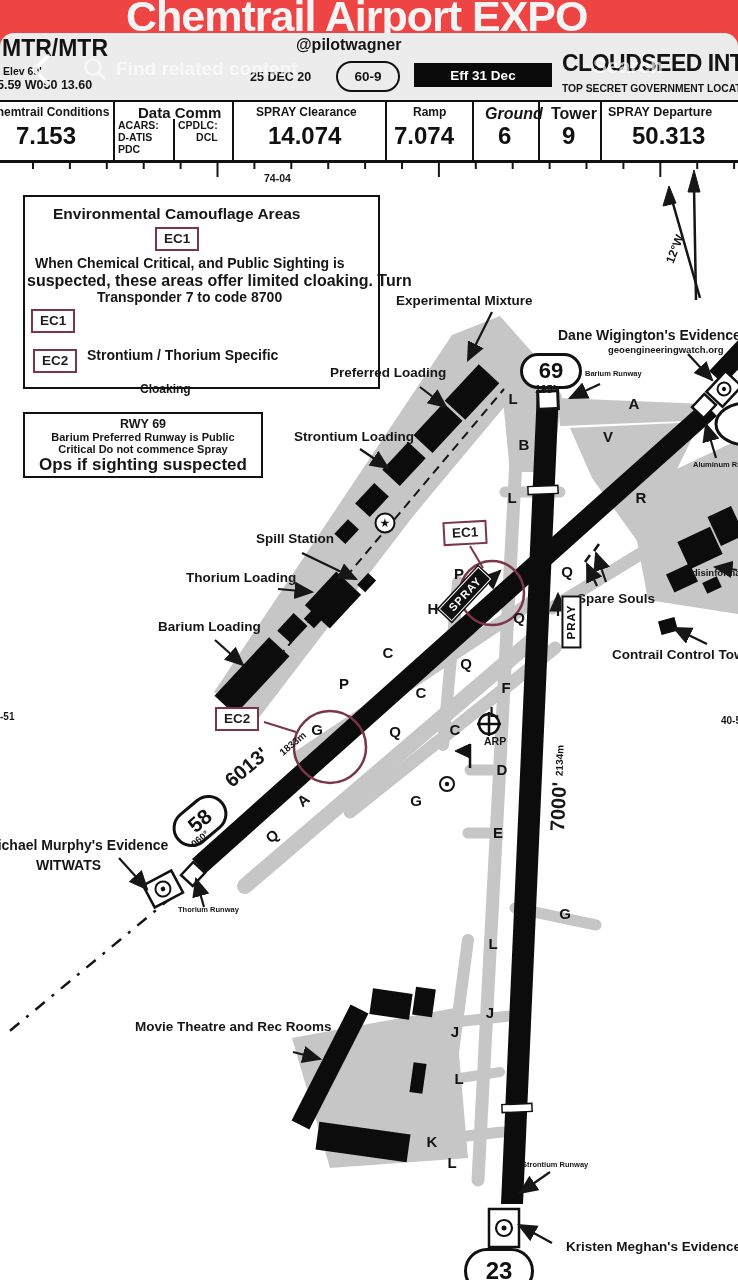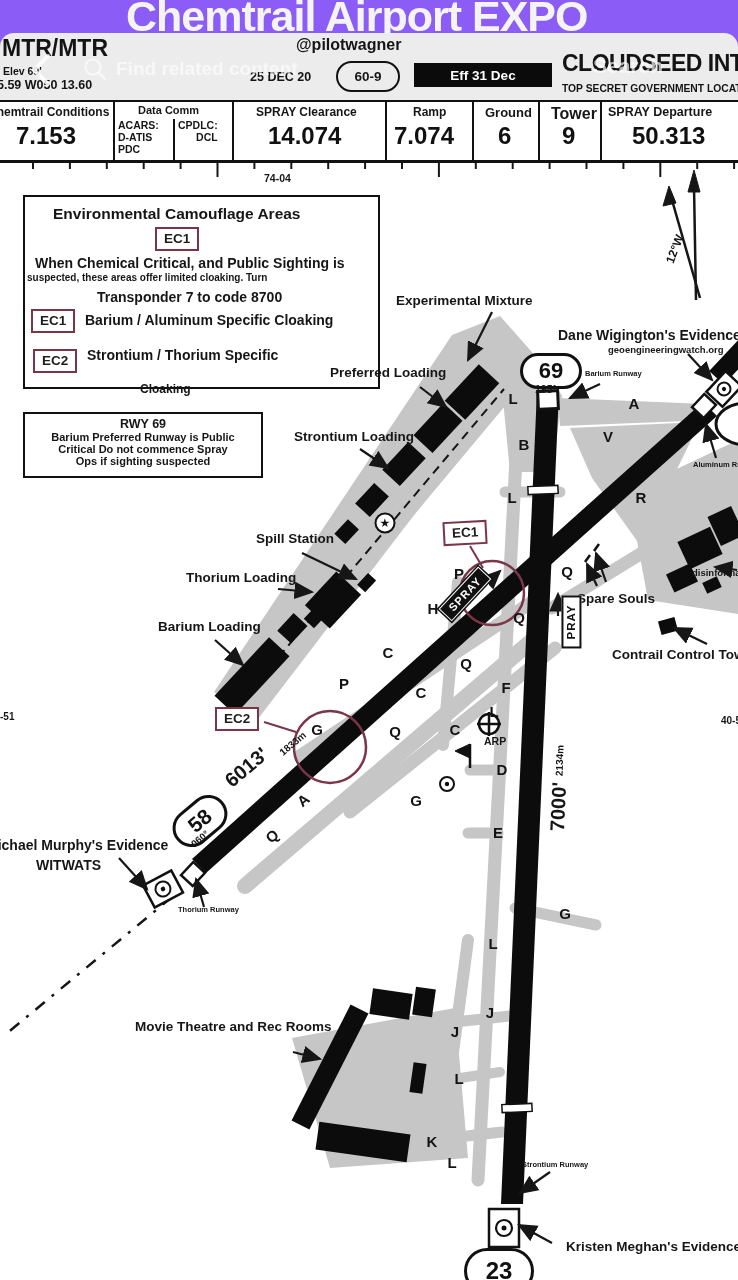--- a/index.html
+++ b/index.html
@@ -1,30 +1,30 @@
 <!DOCTYPE html>
 <html><head>
 <meta charset="utf-8">
 <style>
   html,body{margin:0;padding:0;background:#777;}
   #screen{position:relative;width:738px;height:1280px;overflow:hidden;background:#fff;
           font-family:"Liberation Sans",sans-serif;}
   
-  #titlebar{position:absolute;left:0;top:0;width:100%;height:48px;background:#8b5cf6;z-index:3;}
+  #titlebar{position:absolute;left:0;top:0;width:100%;height:48px;background:#ef4444;z-index:3;}
   #titlebar .t{position:absolute;left:126px;top:-8px;font-size:43px;font-weight:bold;
                color:#f4f4f4;white-space:nowrap;letter-spacing:-1px;}
   
   #headercard{position:absolute;left:0;top:33px;width:100%;height:67px;background:#ececec;
               border-radius:14px 14px 0 0;z-index:4;}
   .hc{position:absolute;white-space:nowrap;color:#141414;font-weight:bold;}
   
   #datastrip{position:absolute;left:0;top:100px;width:100%;height:58px;background:#fff;
              border-top:2px solid #111;border-bottom:3px solid #111;z-index:4;}
   .vline{position:absolute;top:0;bottom:0;width:2px;background:#111;}
-  .ds-label{position:absolute;font-size:11px;font-weight:bold;color:#161616;white-space:nowrap;}
+  .ds-label{position:absolute;font-size:15px;font-weight:bold;color:#161616;white-space:nowrap;}
   .ds-value{position:absolute;font-size:24px;font-weight:bold;color:#111;white-space:nowrap;}
   .ds-small{position:absolute;font-size:10.5px;font-weight:bold;color:#161616;line-height:12px;white-space:pre-line;}
   
   .ovl{position:absolute;z-index:9;}
   #find-text{left:116px;top:58px;font-size:19px;color:rgba(255,255,255,.62);font-weight:600;white-space:nowrap;}
   #search-text{left:593px;top:54px;font-size:21px;color:rgba(255,255,255,.68);font-weight:600;}
   
   #mapsvg{position:absolute;left:0;top:0;z-index:1;}
   .lbl{position:absolute;font-weight:bold;color:#161616;white-space:nowrap;z-index:2;}
   .tiny{font-size:7.5px;}
@@ -230,34 +230,33 @@
 
   <div class="lbl" style="left:264px;top:172px;font-size:10.5px;">74-04</div>
   <div class="lbl" style="left:0px;top:711px;font-size:10px;">-51</div>
   <div class="lbl" style="left:721px;top:715px;font-size:10px;">40-5</div>
   <div class="lbl" style="left:660px;top:242px;font-size:12px;transform:rotate(-69deg);">12°W</div>
 
   <div class="box" style="left:23px;top:195px;width:353px;height:190px;">
     <div class="lbl" style="left:28px;top:8px;font-size:15.5px;">Environmental Camouflage Areas</div>
     <div class="ecbadge" style="left:130px;top:30px;">EC1</div>
     <div class="lbl" style="left:10px;top:58px;font-size:14px;">When Chemical Critical, and Public Sighting is</div>
-    <div class="lbl" style="left:2px;top:75px;font-size:10px;">suspected, these areas offer limited cloaking. Turn</div>
+    <div class="lbl" style="left:2px;top:75px;font-size:16px;">suspected, these areas offer limited cloaking. Turn</div>
     <div class="lbl" style="left:72px;top:92px;font-size:14px;">Transponder 7 to code 8700</div>
     <div class="ecbadge" style="left:6px;top:112px;">EC1</div>
-    <div class="lbl" style="left:60px;top:115px;font-size:14px;">Barium / Aluminum Specific Cloaking</div>
     <div class="ecbadge" style="left:8px;top:152px;">EC2</div>
     <div class="lbl" style="left:62px;top:150px;font-size:14px;">Strontium / Thorium Specific</div>
     <div class="lbl" style="left:115px;top:185px;font-size:12px;">Cloaking</div>
   </div>
 
   <div class="box" style="left:23px;top:412px;width:236px;height:62px;border-width:2px;text-align:center;">
     <div class="lbl" style="position:static;font-size:12.5px;margin-top:3px;">RWY 69</div>
     <div class="lbl" style="position:static;font-size:11px;">Barium Preferred Runway is Public</div>
     <div class="lbl" style="position:static;font-size:11px;">Critical Do not commence Spray</div>
-    <div class="lbl" style="position:static;font-size:11px;">Ops if sighting suspected</div>
+    <div class="lbl" style="position:static;font-size:17px;">Ops if sighting suspected</div>
   </div>
 
   <div class="lbl" style="left:396px;top:293px;font-size:13.5px;">Experimental Mixture</div>
   <div class="lbl" style="left:330px;top:365px;font-size:13.5px;">Preferred Loading</div>
   <div class="lbl" style="left:294px;top:429px;font-size:13.5px;">Strontium Loading</div>
   <div class="lbl" style="left:256px;top:531px;font-size:13.5px;">Spill Station</div>
   <div class="lbl" style="left:186px;top:570px;font-size:13.5px;">Thorium Loading</div>
   <div class="lbl" style="left:158px;top:619px;font-size:13.5px;">Barium Loading</div>
   <div class="lbl" style="left:558px;top:327px;font-size:14px;">Dane Wigington's Evidence</div>
   <div class="lbl" style="left:608px;top:344px;font-size:9.5px;">geoengineeringwatch.org</div>
@@ -355,21 +354,21 @@
     <div class="ds-label" style="left:138px;top:2px;">Data Comm</div>
     <div class="ds-small" style="left:118px;top:17px;">ACARS:
 D-ATIS
 PDC</div>
     <div class="ds-small" style="left:178px;top:17px;text-align:right;">CPDLC:
 DCL</div>
     <div class="ds-label" style="left:256px;top:3px;font-size:12px;">SPRAY Clearance</div>
     <div class="ds-value" style="left:268px;top:20px;">14.074</div>
     <div class="ds-label" style="left:413px;top:3px;font-size:12px;">Ramp</div>
     <div class="ds-value" style="left:394px;top:20px;">7.074</div>
-    <div class="ds-label" style="left:485px;top:3px;font-size:13px;">Ground</div>
+    <div class="ds-label" style="left:485px;top:3px;font-size:16px;font-style:italic;">Ground</div>
     <div class="ds-value" style="left:498px;top:20px;">6</div>
     <div class="ds-label" style="left:551px;top:3px;font-size:16px;">Tower</div>
     <div class="ds-value" style="left:562px;top:20px;">9</div>
     <div class="ds-label" style="left:608px;top:3px;font-size:12.5px;">SPRAY Departure</div>
     <div class="ds-value" style="left:632px;top:20px;">50.313</div>
   </div>
 
   <div class="ovl" style="left:28px;top:52px;">
     <svg width="26" height="36" viewBox="0 0 26 36">
       <polyline points="20,4 6,18 20,32" fill="none" stroke="rgba(255,255,255,.85)" stroke-width="4" stroke-linecap="round"></polyline>

